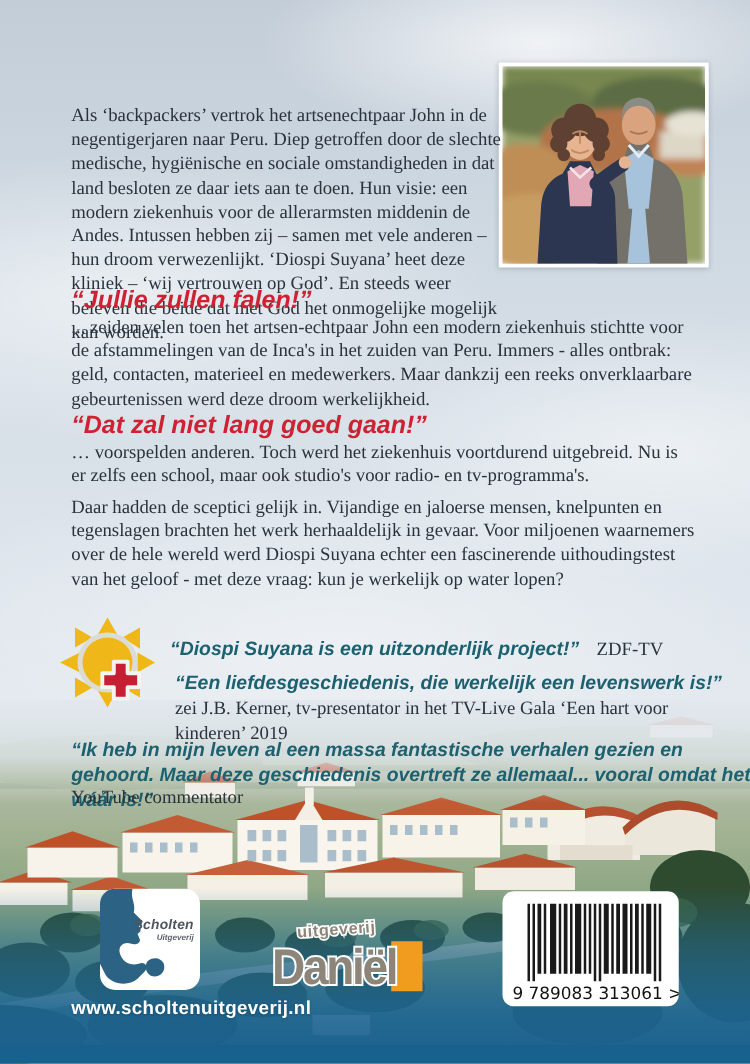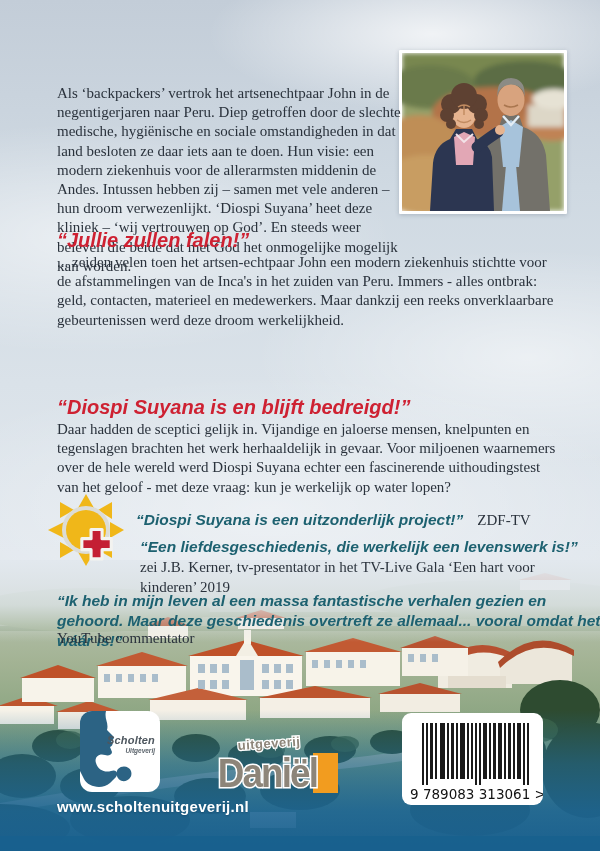--- a/index.html
+++ b/index.html
@@ -276,22 +276,25 @@
       </g>
     </svg>
   </div>
 
   <p class="intro">Als ‘backpackers’ vertrok het artsenechtpaar John in de negentigerjaren naar Peru. Diep getroffen door de slechte medische, hygiënische en sociale omstandigheden in dat land besloten ze daar iets aan te doen. Hun visie: een modern ziekenhuis voor de allerarmsten middenin de Andes. Intussen hebben zij – samen met vele anderen – hun droom verwezenlijkt. ‘Diospi Suyana’ heet deze kliniek – ‘wij vertrouwen op God’. En steeds weer beleven die beide dat met God het onmogelijke mogelijk kan worden.</p>
 
   <div class="section s1">
     <h3>“Jullie zullen falen!”</h3>
     <p>... zeiden velen toen het artsen-echtpaar John een modern ziekenhuis stichtte voor de afstammelingen van de Inca's in het zuiden van Peru. Immers - alles ontbrak: geld, contacten, materieel en medewerkers. Maar dankzij een reeks onverklaarbare gebeurtenissen werd deze droom werkelijkheid.</p>
   </div>
+  <div class="section s2">
+    <h3>“Dat zal niet lang goed gaan!”</h3>
+    <p>… voorspelden anderen. Toch werd het ziekenhuis voortdurend uitgebreid. Nu is er zelfs een school, maar ook studio's voor radio- en tv-programma's.</p>
+  </div>
   <div class="section s3">
-    <h3>“Diospi Suyana is en blijft bedreigd!”</h3>
     <p>Daar hadden de sceptici gelijk in. Vijandige en jaloerse mensen, knelpunten en tegenslagen brachten het werk herhaaldelijk in gevaar. Voor miljoenen waarnemers over de hele wereld werd Diospi Suyana echter een fascinerende uithoudingstest van het geloof - met deze vraag: kun je werkelijk op water lopen?</p>
   </div>
 
   <div class="diospi">
     <svg viewBox="0 0 92 92">
       <g fill="#f0b719">
         <polygon points="40,2 48,16 32,16"></polygon>
         <polygon points="66,10 66,27 52,18"></polygon>
         <polygon points="14,10 28,18 14,26"></polygon>
         <polygon points="78,38 64,46 64,30"></polygon>

